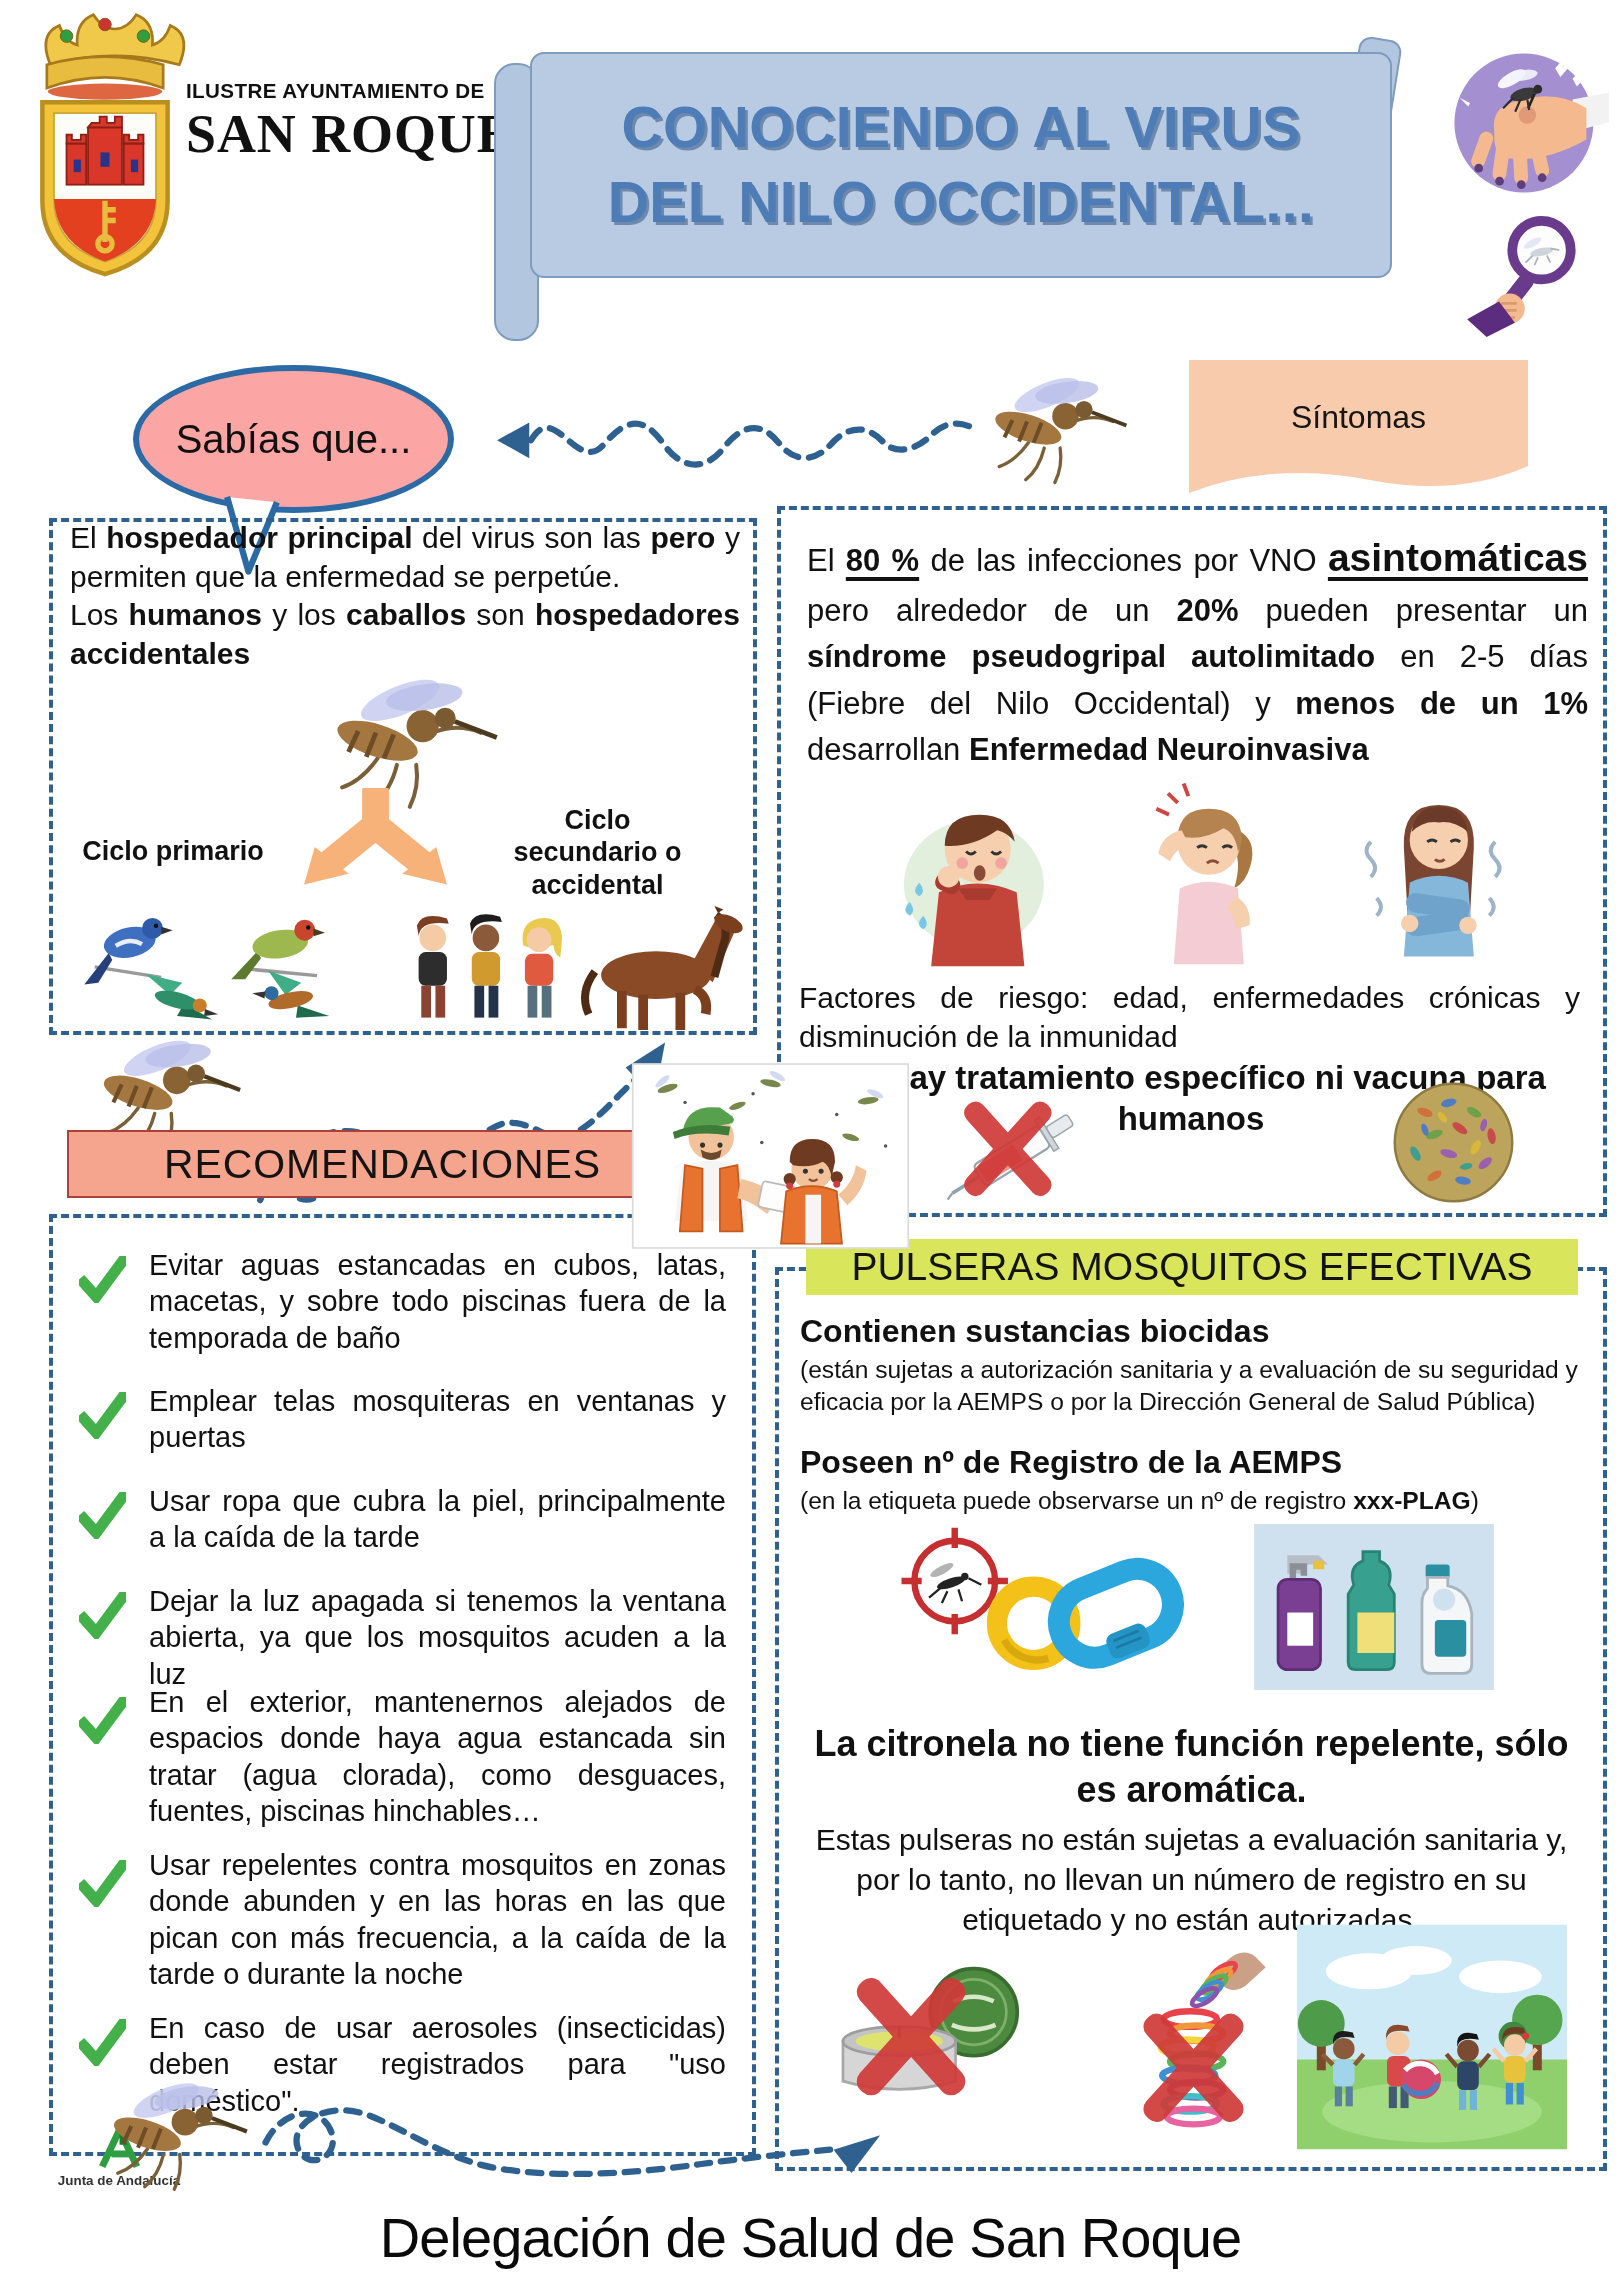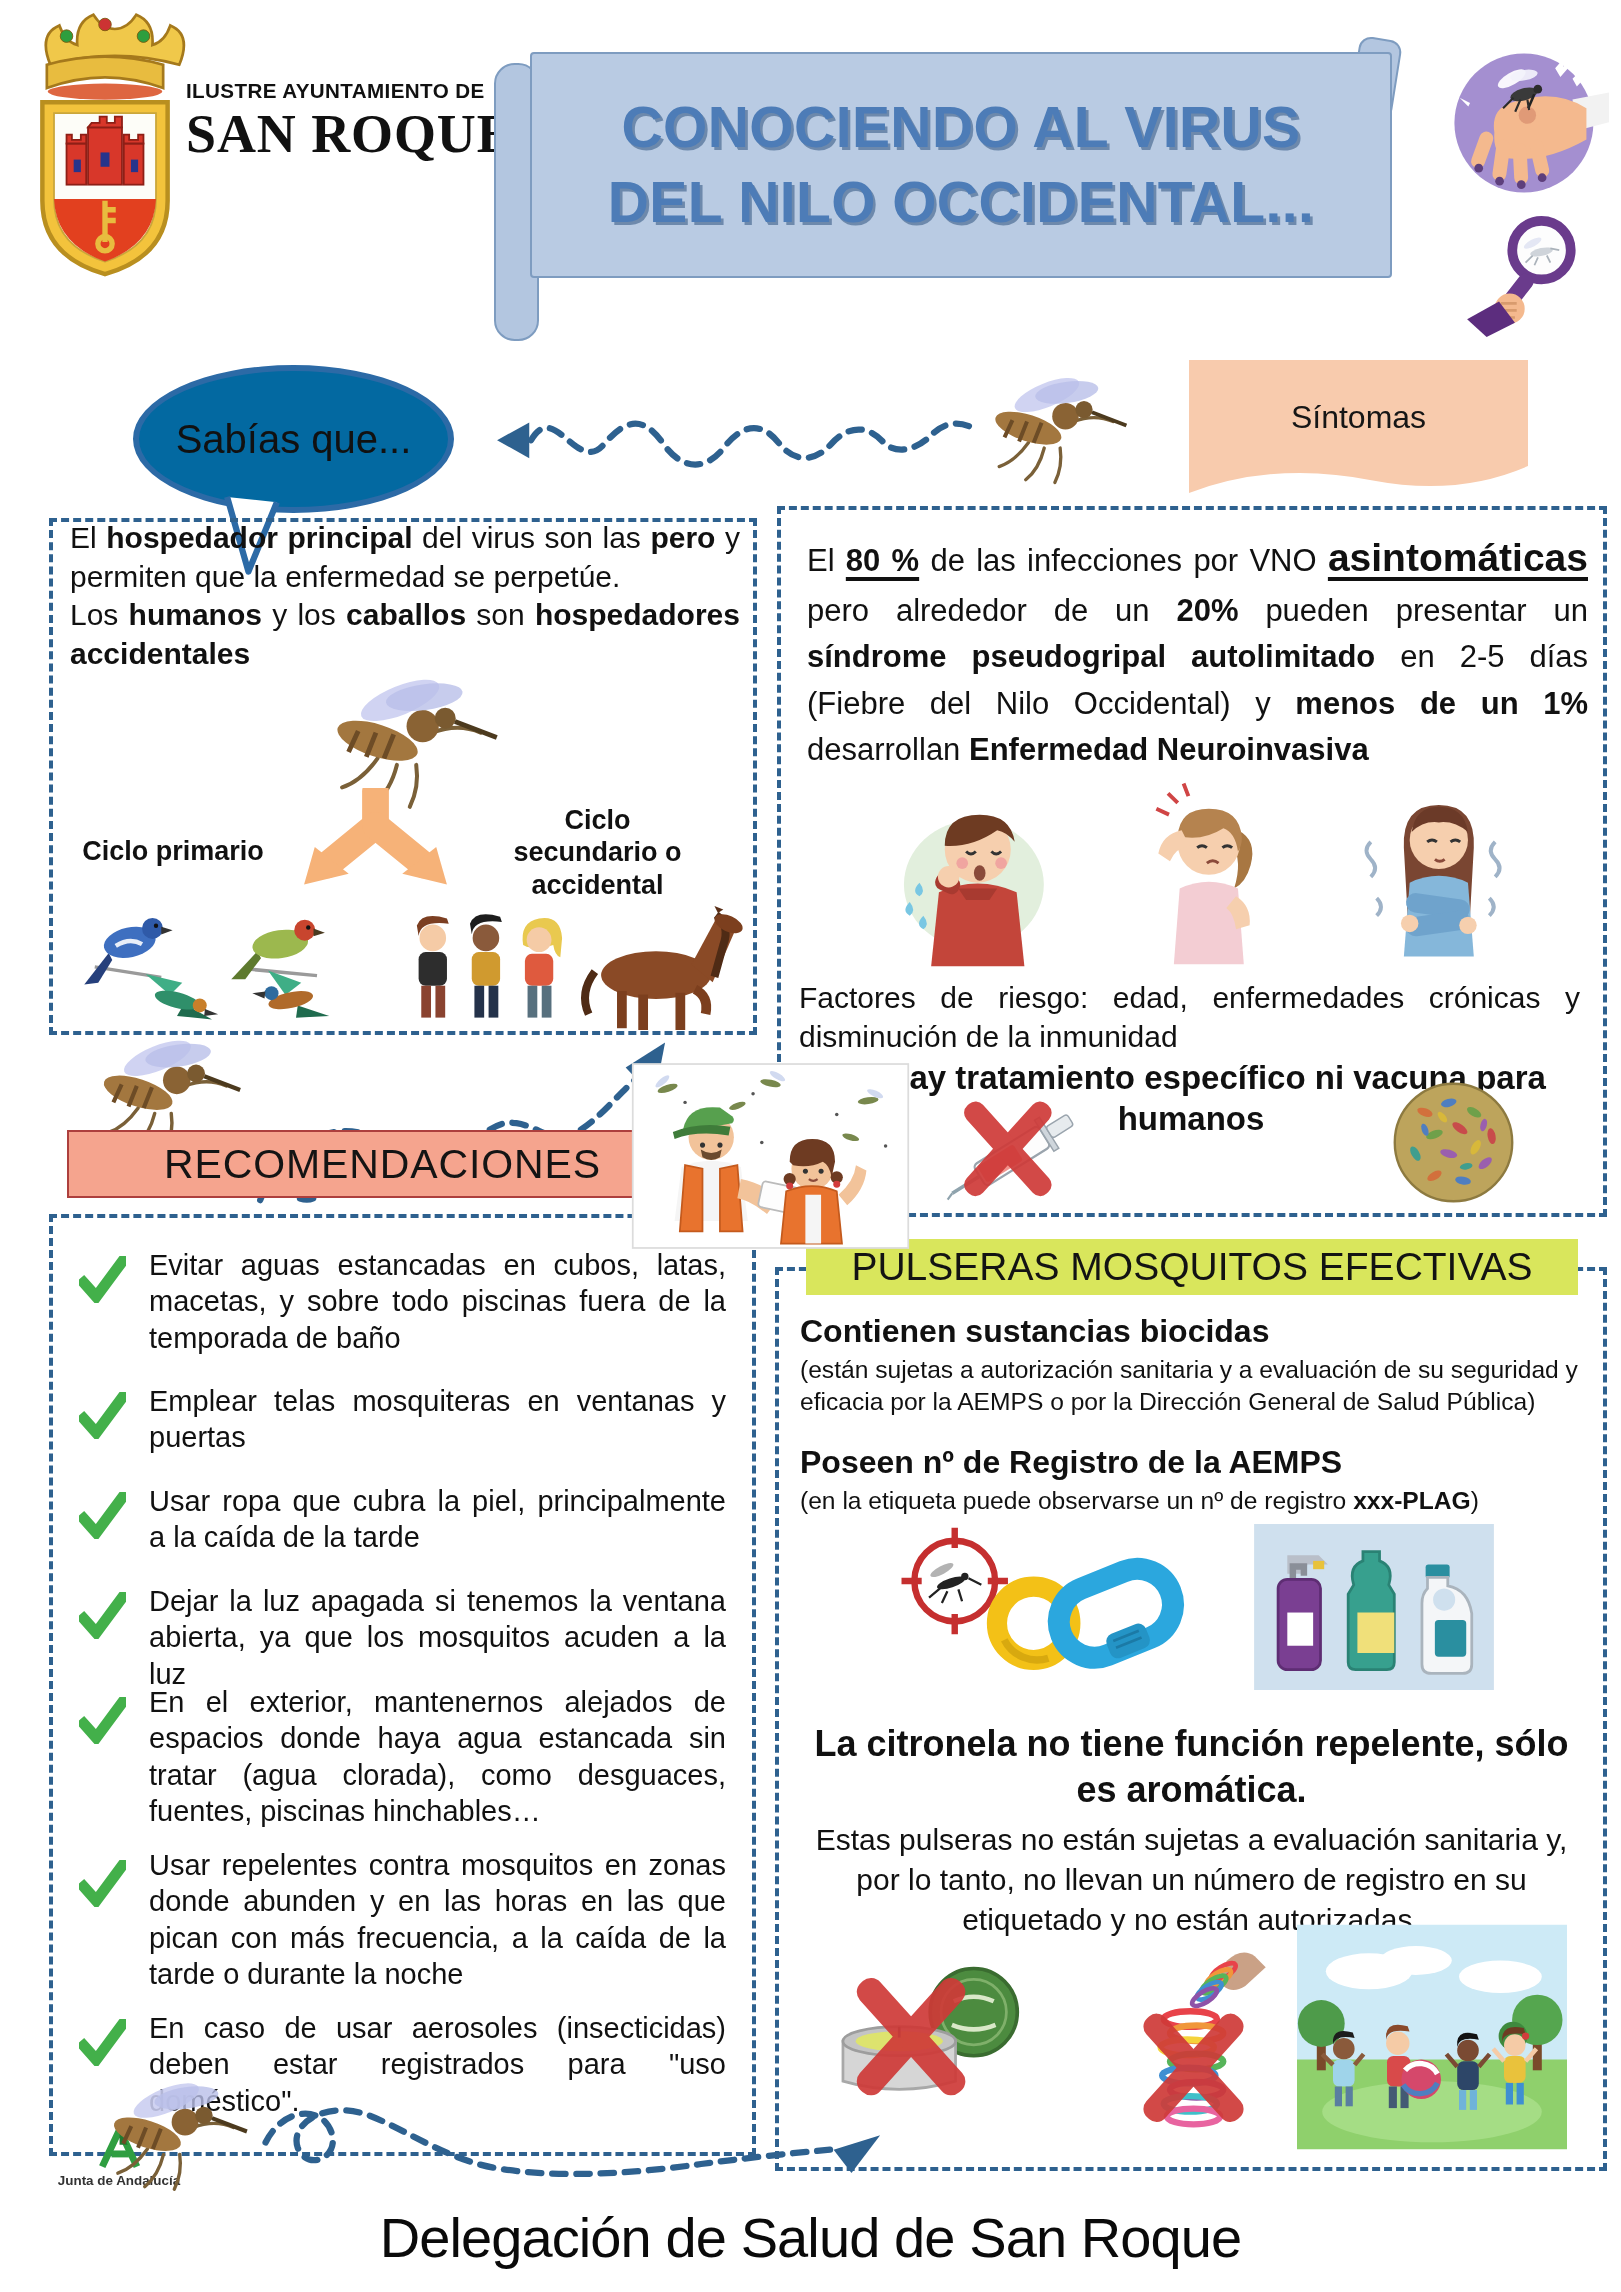--- a/index.html
+++ b/index.html
@@ -7,22 +7,22 @@
         font-family:"Liberation Sans","DejaVu Sans",sans-serif;color:#111;}
   .abs{position:absolute;}
   .dashbox{position:absolute;border:4.5px dashed #2e618f;}
   .ctr{display:flex;align-items:center;justify-content:center;text-align:center;}
   .jus{text-align:justify;}
   .para{font-size:30px;line-height:1.29;}
   .spar{font-size:31px;line-height:1.5;}
   .u{text-decoration:underline;text-decoration-thickness:3.6px;text-underline-offset:6.3px;}
   .big{font-size:39px;}
   b{font-weight:700;}
-  .bubble{border:6.3px solid #2c6aa6;border-radius:50%;background:#0369a1;font-size:40px;}
-  .banner-main{background:#b9cbe3;border:2.7px solid #7e9cc0;border-radius:4px;}
+  .bubble{border:6.3px solid #2c6aa6;border-radius:50%;background:#fca5a5;font-size:40px;}
+  .banner-main{background:#b9cbe3;border:2.7px solid #7e9cc0;border-radius:14px;}
   .banner-curl{background:#b3c6e0;border:2.7px solid #7e9cc0;}
   .banner-text{font-size:57px;font-weight:700;color:#4d7cb7;line-height:1.32;letter-spacing:0.4px;
                text-shadow:2.7px 2.7px 0 rgba(47,84,128,.55);}
   .sintomas-label{font-size:32px;color:#161616;}
   .cyc{font-size:27px;font-weight:700;text-align:center;line-height:1.2;}
   .recom-title{background:#f5a48e;border:2.7px solid #ad3f3d;font-size:41px;letter-spacing:0.9px;color:#141414;}
   .item-text{font-size:29px;line-height:1.25;text-align:justify;}
   .lime{background:#d9e65c;font-size:39px;color:#131313;}
   .ptitle{font-size:32px;font-weight:700;}
   .pnote{font-size:24.6px;line-height:1.32;}

